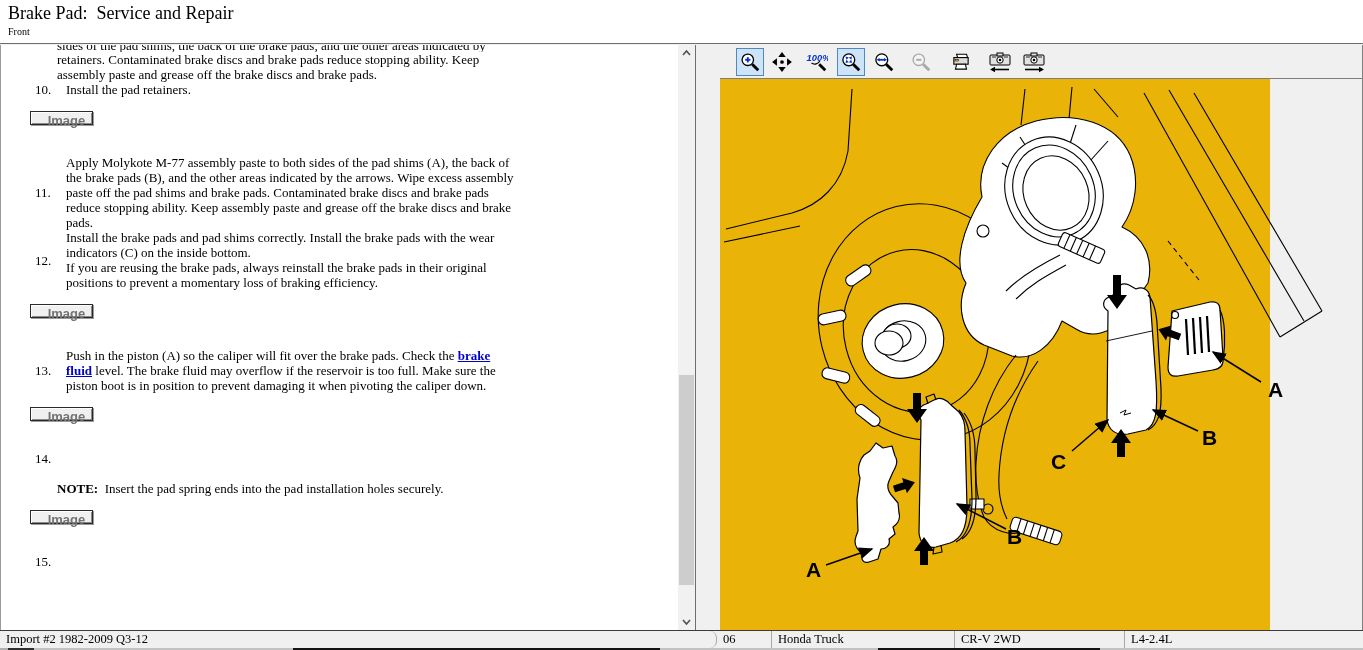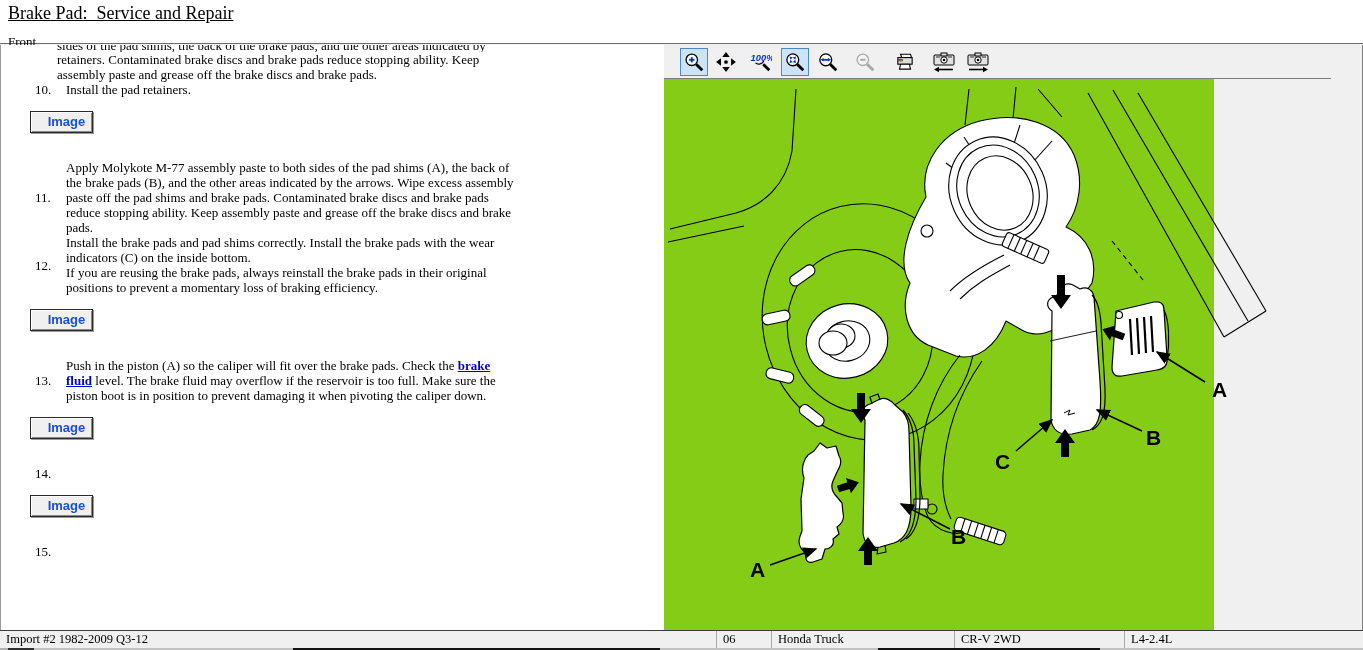--- a/index.html
+++ b/index.html
@@ -2,61 +2,61 @@
 <html><head>
 <meta charset="utf-8">
 <style>
   html,body{margin:0;padding:0;}
   body{
     width:1363px;height:650px;overflow:hidden;position:relative;
     background:#f0f0f0;font-family:"Liberation Serif",serif;color:#000;
   }
   
   .header{position:absolute;top:0;left:0;width:1363px;height:44px;background:#ffffff;border-bottom:1px solid #6e6e6e;box-sizing:border-box;}
-  .title{position:absolute;left:8px;top:3px;font-size:18px;white-space:pre;text-decoration:underline;}
-  .subtitle{position:absolute;left:8px;top:34px;font-size:13px;}
+  .title{position:absolute;left:8px;top:3px;font-size:18px;white-space:pre;}
+  .subtitle{position:absolute;left:8px;top:26px;font-size:10px;}
   
   .main{position:absolute;top:45px;left:0;width:1363px;height:585px;}
   .left-panel{position:absolute;left:0;top:0;width:696px;height:585px;background:#fff;border-right:1px solid #6e6e6e;box-sizing:border-box;overflow:hidden;}
   .doc{position:absolute;left:0;top:0;width:676px;height:585px;overflow:hidden;font-size:13px;line-height:15px;}
   .clipped{height:7px;overflow:hidden;position:relative;text-align:right;}
   .clipped span{position:absolute;bottom:-1px;left:57px;white-space:nowrap;}
   .cont{margin-left:57px;width:452px;}
   .li{display:flex;align-items:center;}
   .li .num{display:inline-block;width:19px;margin-left:35px;flex:none;}
   .li .txt{margin-left:12px;width:452px;}
   .img-btn-row{margin:14px 0 0 30px;}
   .img-btn-row + .li{margin-top:27px;}
   .note{margin-left:57px;width:452px;margin-top:15px;}
   .note b{font-weight:bold;}
   a.doclink{color:#0000cc;font-weight:bold;text-decoration:underline;cursor:pointer;}
   .img-btn{
     font-family:"Liberation Sans",sans-serif;font-weight:bold;font-size:13px;
-    background:#f0f0f0;color:#1d4ed8;min-width:63px;height:22px;padding:1px 2px 2px 12px;
+    background:#f0f0f0;color:#737373;min-width:63px;height:14px;padding:1px 2px 2px 12px;
     border:1px solid #2a2a2a;
     box-shadow:inset 1px 1px 0 #ffffff,inset -1px -1px 0 #8a8a8a,1px 1px 0 #9a9a9a;
     cursor:pointer;
   }
   
   .scrollbar{position:absolute;right:0;top:0;width:17px;height:585px;background:#f1f1f1;}
   .sb-btn{position:absolute;left:0;width:17px;height:17px;display:flex;align-items:center;justify-content:center;}
   .sb-up{top:0;} .sb-down{bottom:0;}
   .sb-thumb{position:absolute;left:1px;top:330px;width:15px;height:210px;background:#cdcdcd;}
   
-  .right-panel{position:absolute;left:664px;top:0;width:550px;height:585px;background:#84cc16;}
+  .right-panel{position:absolute;left:720px;top:0;width:550px;height:585px;background:#eab308;}
   .toolbar{position:absolute;top:0;left:0;width:667px;height:34px;background:#f0f0f0;border-bottom:1px solid #7e7e7e;box-sizing:border-box;display:flex;align-items:center;padding-left:16px;}
   .tb{width:28px;height:28px;display:flex;align-items:center;justify-content:center;background:transparent;border:1px solid transparent;box-sizing:border-box;cursor:pointer;}
   .tb.sel{background:#cde3f7;border:1px solid #4d89c4;}
   .tb.dis{cursor:default;}
   .m4{margin-left:4px;} .m5{margin-left:5px;} .m6{margin-left:6px;} .m7{margin-left:7px;} .m9{margin-left:9px;} .m11{margin-left:11px;} .m12{margin-left:12px;}
   .diagram{position:absolute;top:34px;left:0;width:667px;height:551px;}
   
   .statusbar{position:absolute;top:630px;left:0;width:1363px;height:18px;background:#f0f0f0;border-top:1px solid #3c3c3c;box-sizing:border-box;display:flex;font-size:12.5px;}
   .seg{box-sizing:border-box;padding:1px 0 0 6px;border-right:1px solid #a8a8a8;white-space:nowrap;overflow:hidden;}
-  .seg0{width:717px;} .seg1{width:55px;} .seg2{width:183px;} .seg3{width:170px;} .seg4{flex:1;border-right:none;}
+  .seg0{width:717px;border-radius:7px;} .seg1{width:55px;} .seg2{width:183px;} .seg3{width:170px;} .seg4{flex:1;border-right:none;}
   .bottom-strip{position:absolute;top:648px;left:0;width:1363px;height:2px;
     background:linear-gradient(to right,#b0b0b0 0 8px,#2e2e2e 8px 34px,#c2c2c2 34px 293px,#141414 293px 660px,#c2c2c2 660px 878px,#141414 878px 1100px,#c2c2c2 1100px 100%);}
   .edge-l{position:absolute;top:45px;left:0;width:1px;height:585px;background:#9a9a9a;}
   .edge-r{position:absolute;top:45px;left:1362px;width:1px;height:585px;background:#808080;}
   svg text{user-select:none;}
 </style>
 </head>
 <body>
 
 <div class="header">
@@ -87,20 +87,21 @@
         </div>
         <div class="img-btn-row"><button class="img-btn">Image</button></div>
         <div class="li">
           <span class="num">13.</span>
           <div class="txt">Push in the piston (A) so the caliper will fit over the brake pads. Check the <a class="doclink">brake fluid</a> level. The brake fluid may overflow if the reservoir is too full. Make sure the piston boot is in position to prevent damaging it when pivoting the caliper down.</div>
         </div>
         <div class="img-btn-row"><button class="img-btn">Image</button></div>
         <div class="li">
           <span class="num">14.</span>
         </div>
+        <div class="note"><b>NOTE:</b>&nbsp; Insert the pad spring ends into the pad installation holes securely.</div>
         <div class="img-btn-row"><button class="img-btn">Image</button></div>
         <div class="li">
           <span class="num">15.</span>
         </div>
       </div>
     <div class="scrollbar">
       <div class="sb-btn sb-up">
         <svg width="13" height="13" viewBox="0 0 13 13">
             <polyline points="3,8 6.5,4 10,8" fill="none" stroke="#505050" stroke-width="1.6"></polyline>
           </svg>

